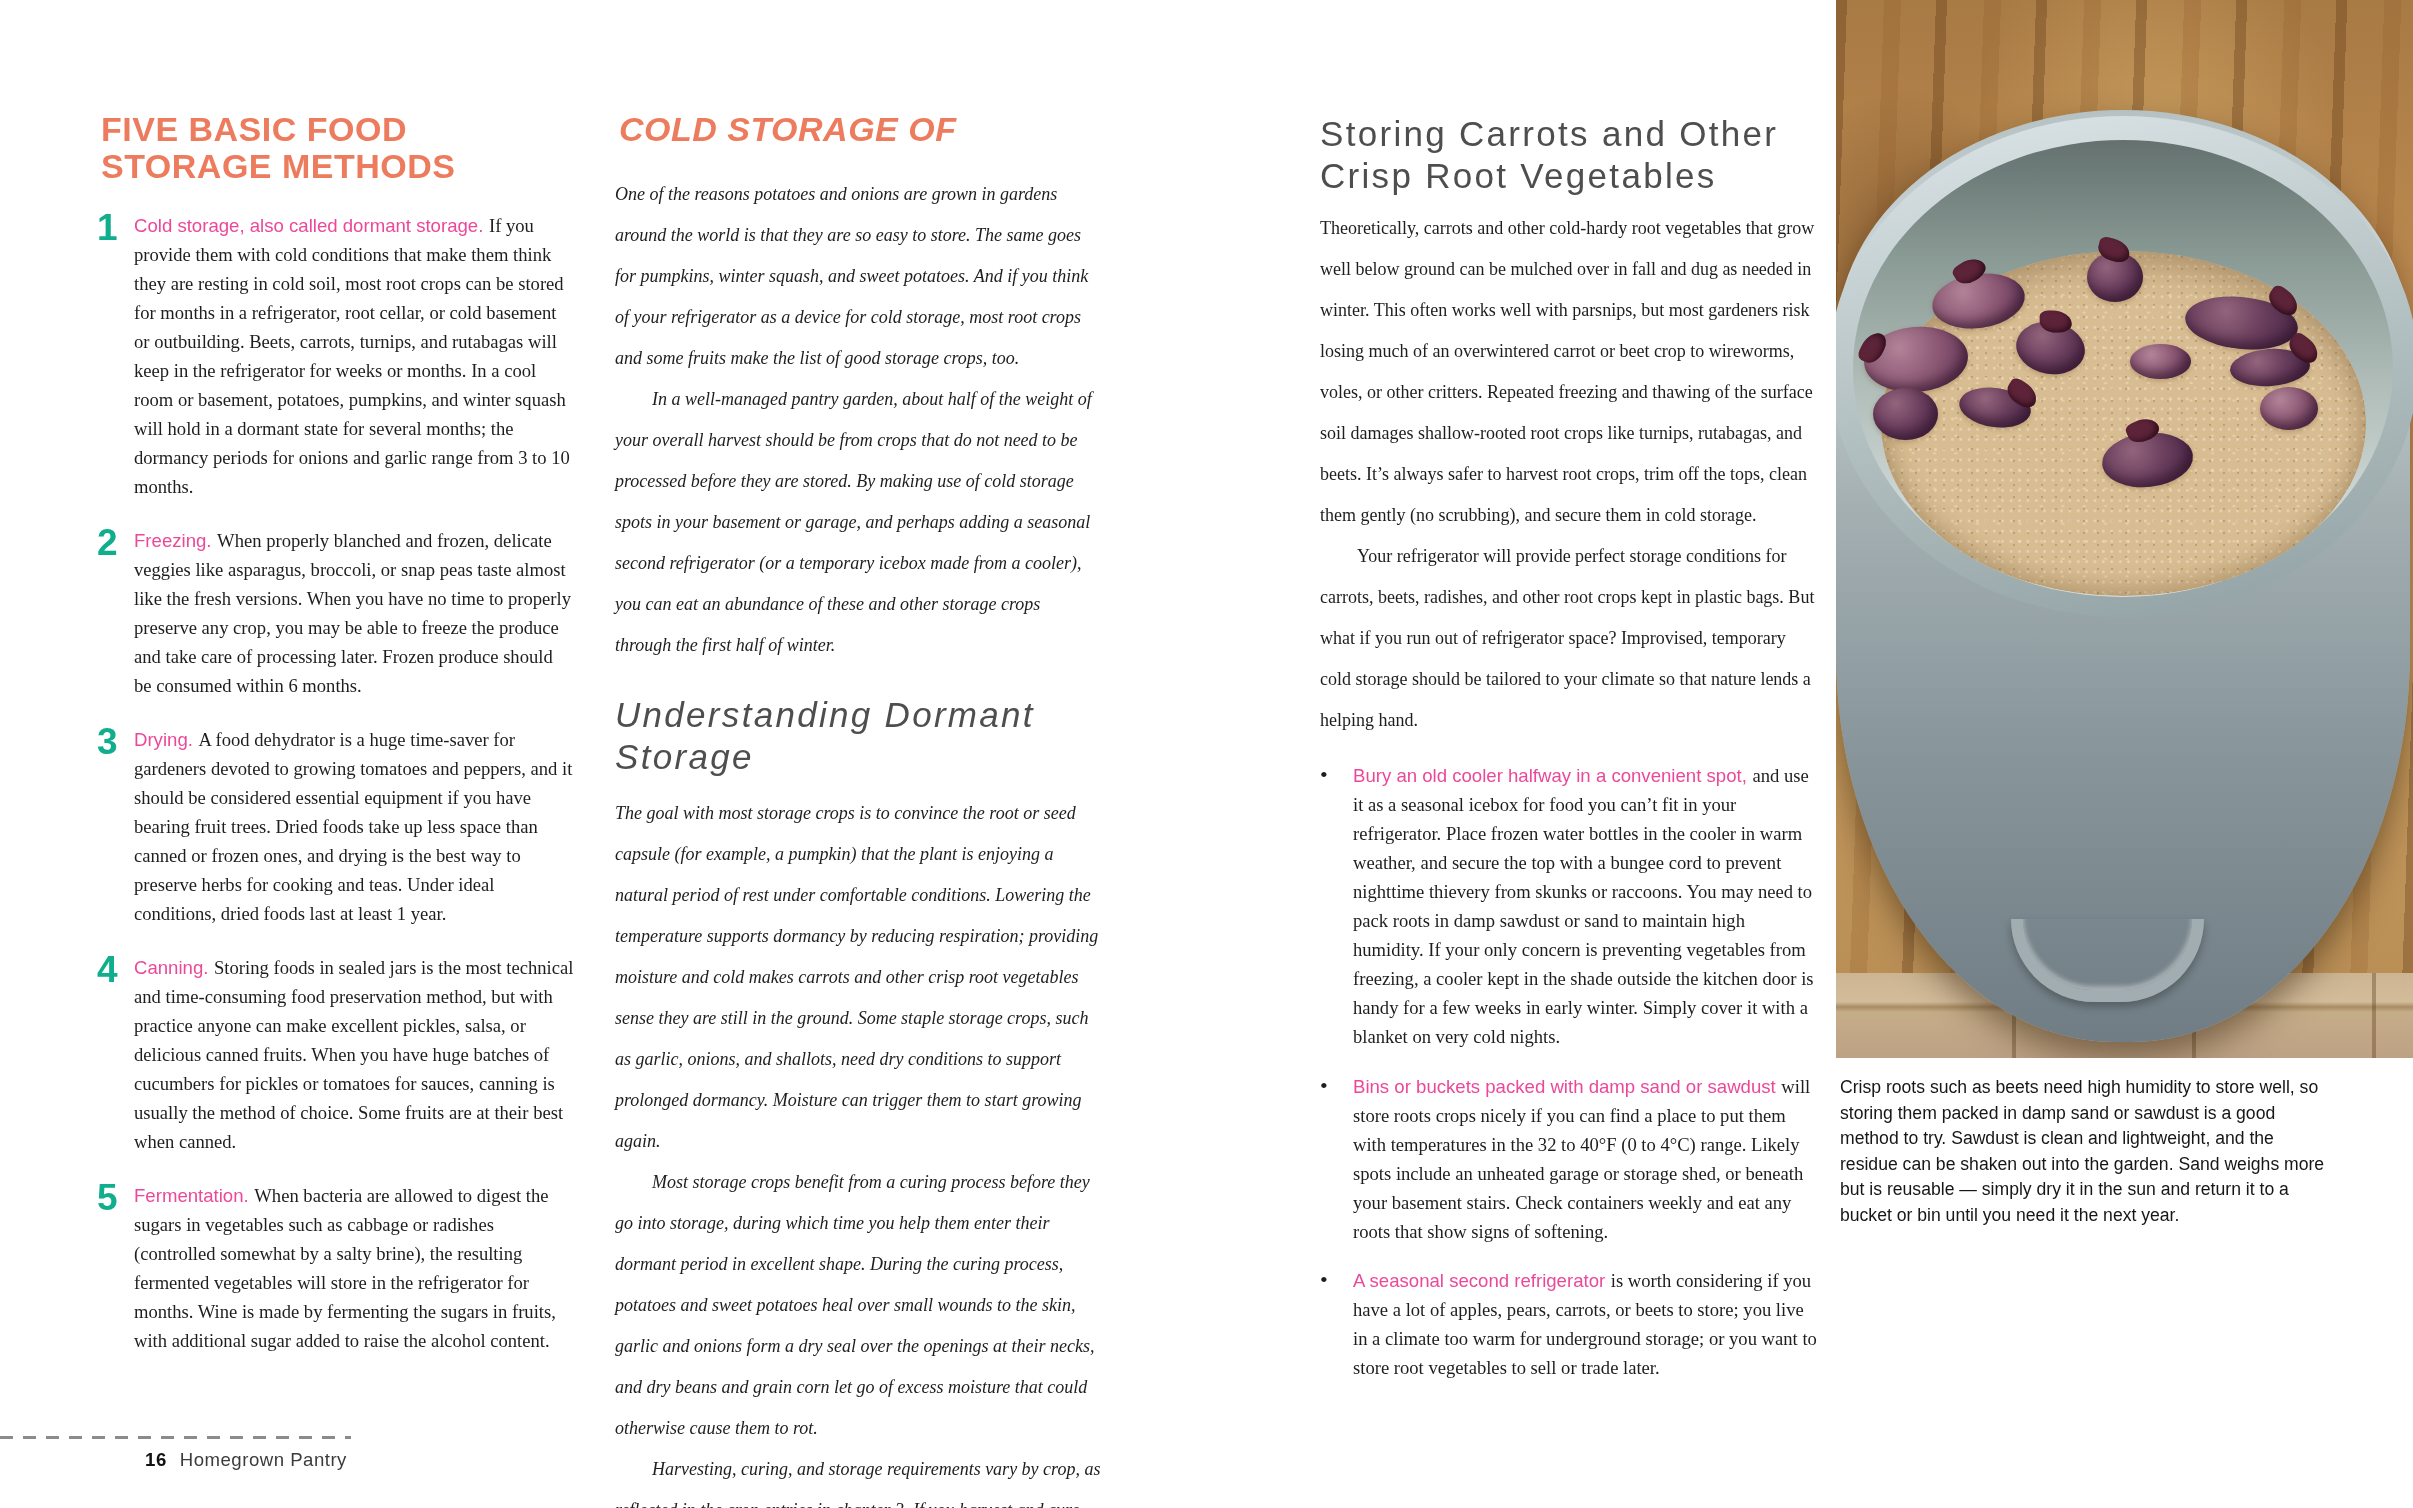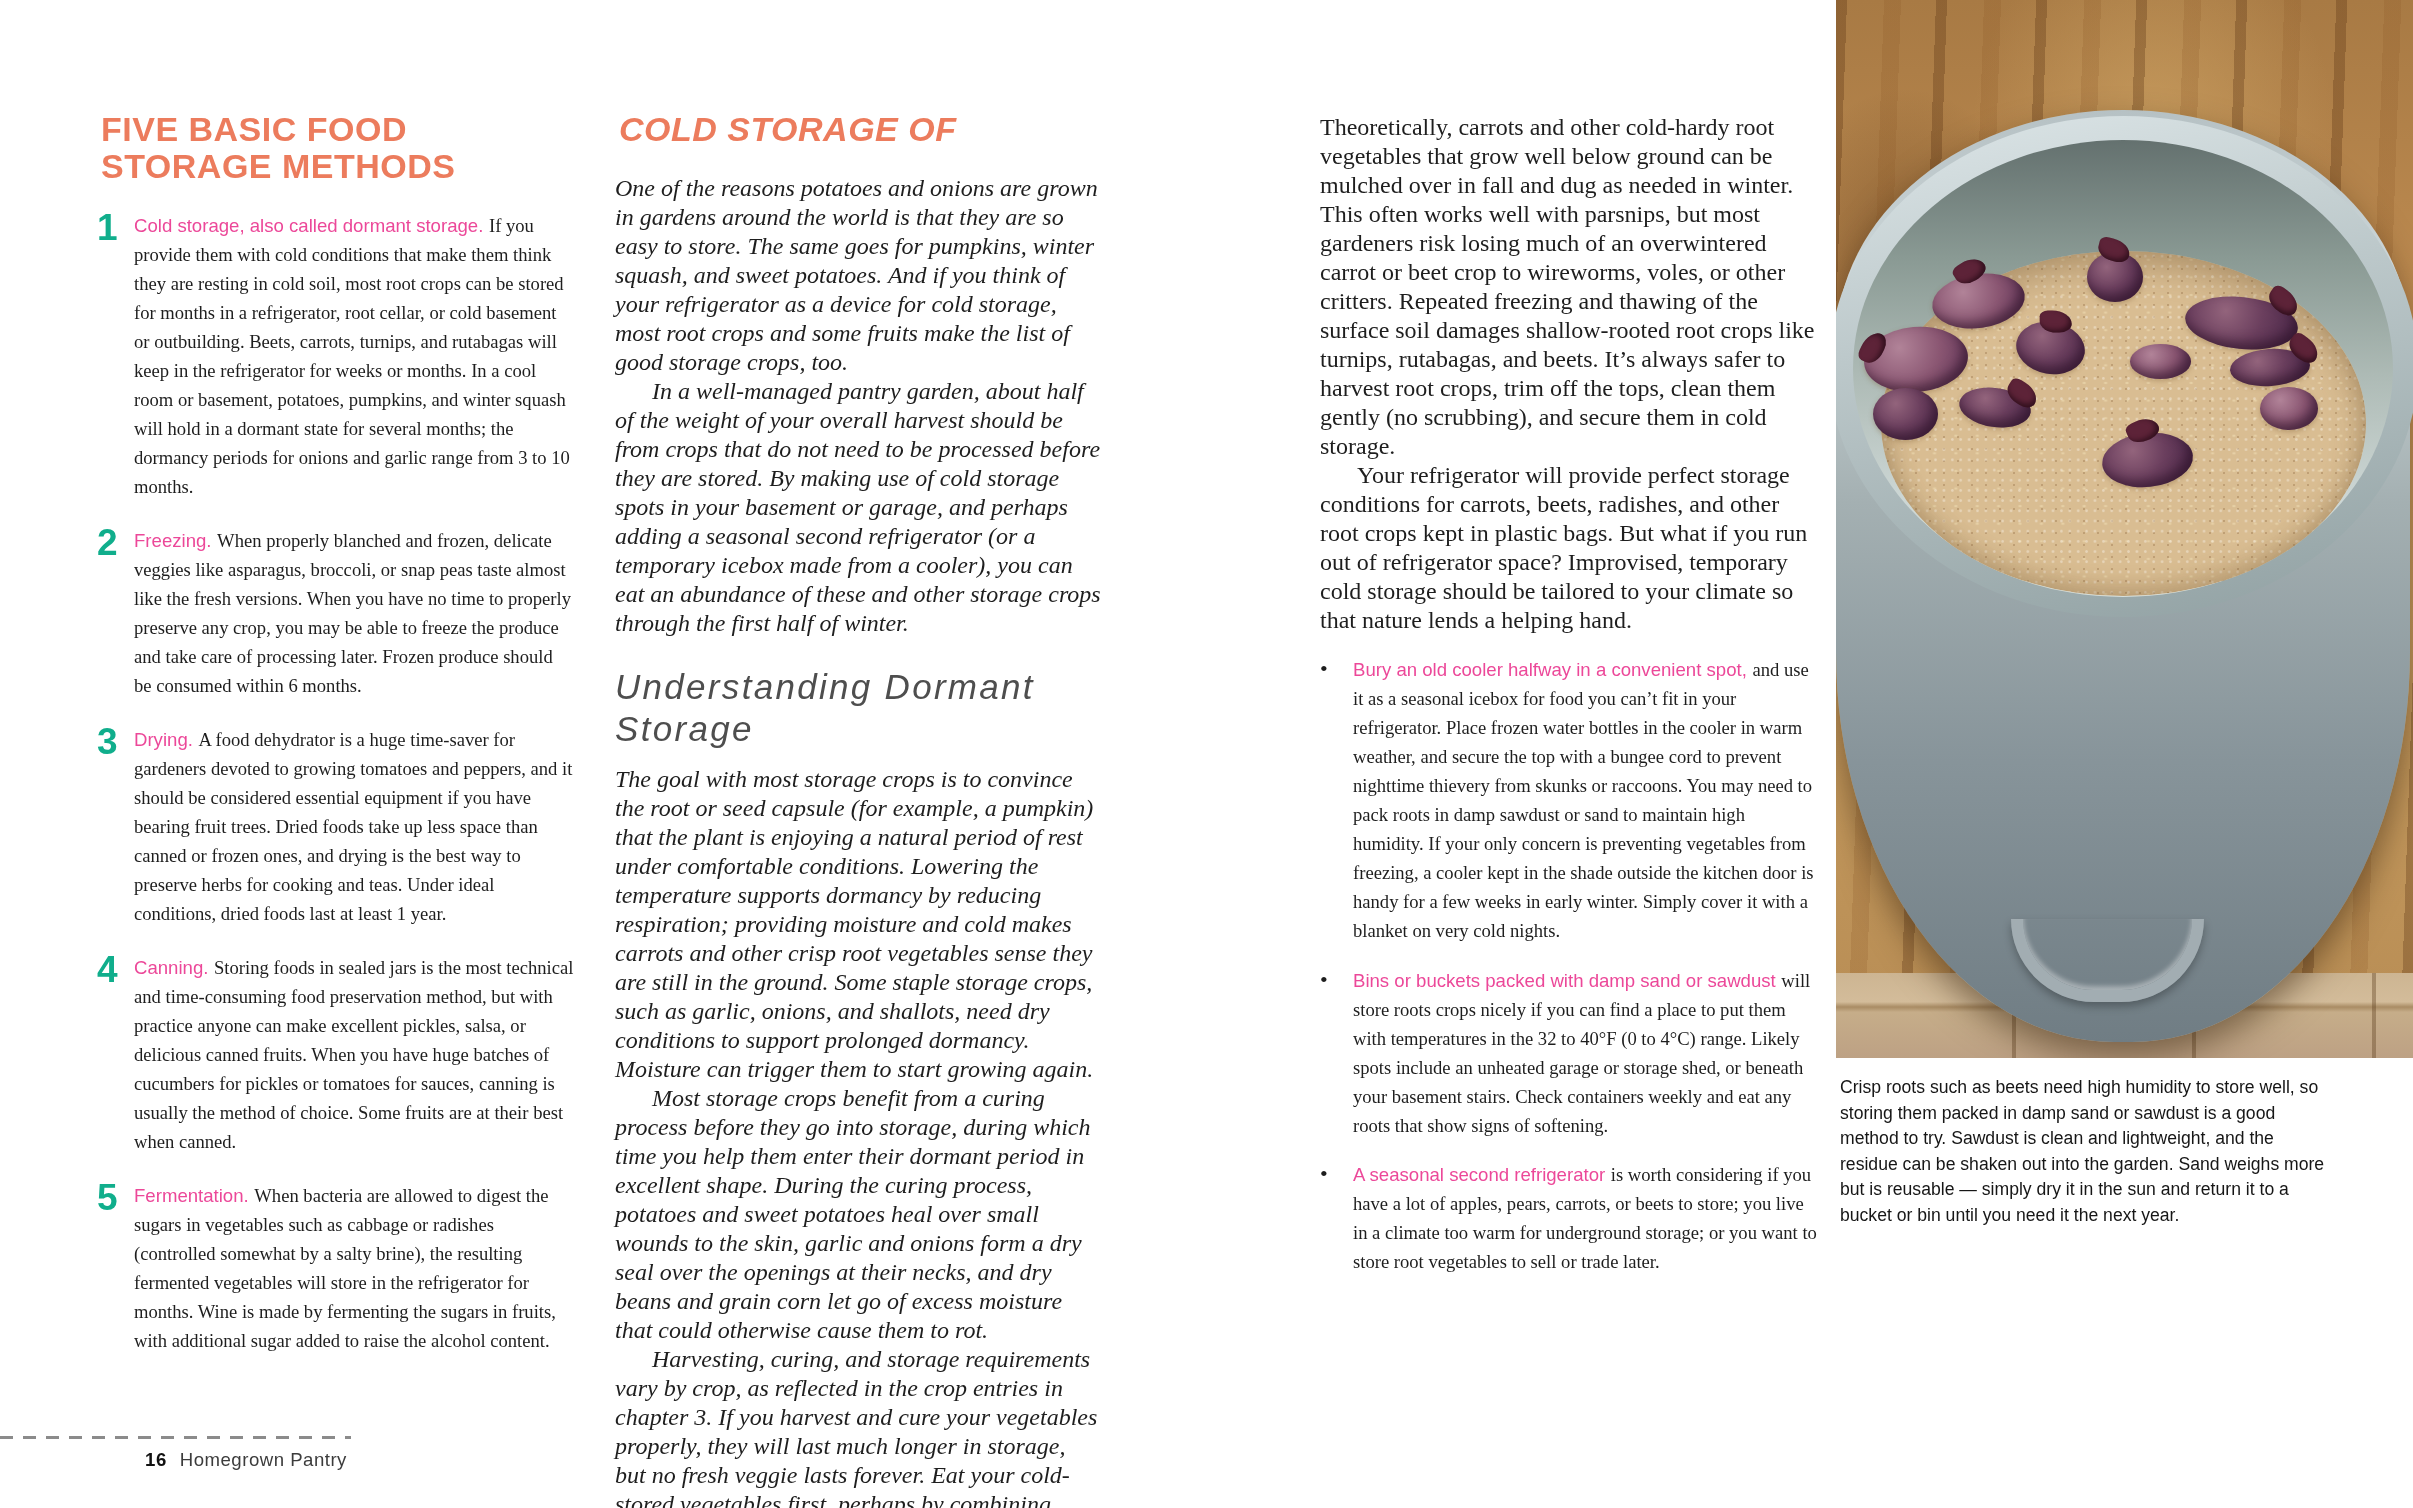--- a/index.html
+++ b/index.html
@@ -9,21 +9,21 @@
   
   .col{position:absolute;top:111px;}
   #col-left{left:97px;width:477px;}
   #col-mid{left:615px;width:486px;font-style:italic;}
   #col-right{left:1320px;top:113px;width:499px;}
 
   .article-title{font-family:"Liberation Sans",sans-serif;font-weight:800;text-transform:uppercase;
         color:#EC7C5D;font-size:34px;line-height:37px;letter-spacing:0.5px;margin:0 0 26px 4px;}
   .title-line{display:block;}
 
-  .body-par{margin:0;font-size:24px;line-height:29px;}
+  .body-par{margin:0;font-size:18px;line-height:41px;}
   .indent{text-indent:37px;}
 
   .subhead{font-family:"Liberation Sans",sans-serif;font-weight:400;color:#4e4e4e;
         font-size:35px;line-height:42px;letter-spacing:2.3px;margin:28px 0 15px 0;}
   .right-heading{font-family:"Liberation Sans",sans-serif;font-weight:400;color:#4e4e4e;
         font-size:35px;line-height:42px;letter-spacing:2.3px;margin:0 0 11px 0;}
 
   .num-item{display:flex;margin-bottom:25px;}
   .num{flex:0 0 37px;font-family:"Liberation Sans",sans-serif;font-weight:800;
         font-size:37px;line-height:33px;color:#10AE8C;}
@@ -137,20 +137,24 @@
     </h1>
     <p class="body-par">One of the reasons potatoes and onions are grown in gardens around the world is that they are so easy to store. The same goes for pumpkins, winter squash, and sweet potatoes. And if you think of your refrigerator as a device for cold storage, most root crops and some fruits make the list of good storage crops, too.</p>
     <p class="body-par indent">In a well-managed pantry garden, about half of the weight of your overall harvest should be from crops that do not need to be processed before they are stored. By making use of cold storage spots in your basement or garage, and perhaps adding a seasonal second refrigerator (or a temporary icebox made from a cooler), you can eat an abundance of these and other storage crops through the first half of winter.</p>
     <h2 class="subhead">Understanding Dormant Storage</h2>
     <p class="body-par">The goal with most storage crops is to convince the root or seed capsule (for example, a pumpkin) that the plant is enjoying a natural period of rest under comfortable conditions. Lowering the temperature supports dormancy by reducing respiration; providing moisture and cold makes carrots and other crisp root vegetables sense they are still in the ground. Some staple storage crops, such as garlic, onions, and shallots, need dry conditions to support prolonged dormancy. Moisture can trigger them to start growing again.</p>
     <p class="body-par indent">Most storage crops benefit from a curing process before they go into storage, during which time you help them enter their dormant period in excellent shape. During the curing process, potatoes and sweet potatoes heal over small wounds to the skin, garlic and onions form a dry seal over the openings at their necks, and dry beans and grain corn let go of excess moisture that could otherwise cause them to rot.</p>
     <p class="body-par indent">Harvesting, curing, and storage requirements vary by crop, as reflected in the crop entries in chapter 3. If you harvest and cure your vegetables properly, they will last much longer in storage, but no fresh veggie lasts forever. Eat your cold-stored vegetables first, perhaps by combining them with goodies from the freezer. Move on to canned and dried foods when your supplies of “6 months or less” veggies run low.</p>
   </section>
 
   <section class="col" id="col-right">
+    <h2 class="right-heading">
+      <span class="title-line">Storing Carrots and Other</span>
+      <span class="title-line">Crisp Root Vegetables</span>
+    </h2>
     <p class="body-par">Theoretically, carrots and other cold-hardy root vegetables that grow well below ground can be mulched over in fall and dug as needed in winter. This often works well with parsnips, but most gardeners risk losing much of an overwintered carrot or beet crop to wireworms, voles, or other critters. Repeated freezing and thawing of the surface soil damages shallow-rooted root crops like turnips, rutabagas, and beets. It’s always safer to harvest root crops, trim off the tops, clean them gently (no scrubbing), and secure them in cold storage.</p>
     <p class="body-par indent">Your refrigerator will provide perfect storage conditions for carrots, beets, radishes, and other root crops kept in plastic bags. But what if you run out of refrigerator space? Improvised, temporary cold storage should be tailored to your climate so that nature lends a helping hand.</p>
 
     <div class="bullet">
       <div class="dot">•</div>
       <div class="bullet-content">
         <span class="lead">Bury an old cooler halfway in a convenient spot,</span><span>and use it as a seasonal icebox for food you can’t fit in your refrigerator. Place frozen water bottles in the cooler in warm weather, and secure the top with a bungee cord to prevent nighttime thievery from skunks or raccoons. You may need to pack roots in damp sawdust or sand to maintain high humidity. If your only concern is preventing vegetables from freezing, a cooler kept in the shade outside the kitchen door is handy for a few weeks in early winter. Simply cover it with a blanket on very cold nights.</span>
       </div>
     </div>
     <div class="bullet">

